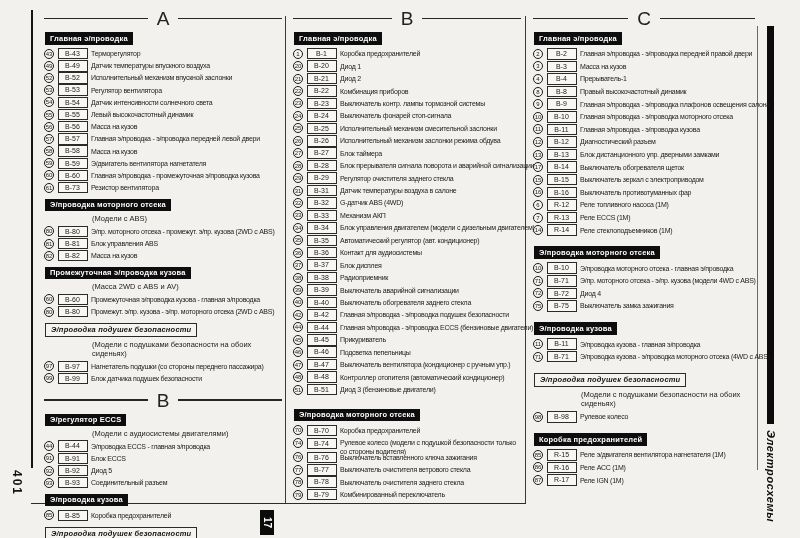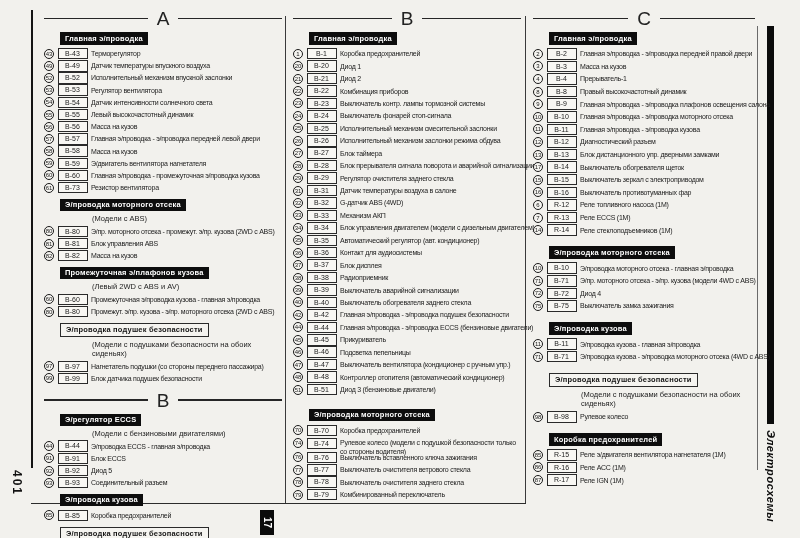--- a/index.html
+++ b/index.html
@@ -20,23 +20,23 @@
   #col-a{left:44px;width:238px;}
   #col-b{left:293px;width:228px;}
   #col-c{left:533px;width:222px;}
 
   .letter-row{display:flex;align-items:center;gap:9px;height:21px;margin-bottom:3px;}
   .letter-row .rule{flex:1;height:1.4px;background:#262626;}
   .letter{font-size:19px;line-height:1;color:#222;font-family:"Liberation Sans",sans-serif;}
 
   .sec-head{
     width:max-content;max-width:100%;font-size:7.5px;font-weight:bold;line-height:1;
-    padding:2.5px 5px;margin:3px 16px 3px;background:#0d0d0d;color:#fff;letter-spacing:.2px;
-  }
-  .sec-head.outline{background:#f5f4f0;color:#141414;border:1px solid #2a2a2a;}
+    padding:2.5px 5px;margin:3px 1px 3px;background:#0d0d0d;color:#fff;letter-spacing:.2px;
+  }
+  .sec-head.outline{background:#f5f4f0;color:#141414;border:1px solid #2a2a2a;font-style:italic;}
   .note{font-size:7.5px;line-height:1.2;margin:0 0 2px;color:#222;padding-left:48px;}
 
   .mt{margin-top:6px;}
   #col-a .mt{margin-top:5px;}
   #col-b .mt{margin-top:13px;}
   #col-c .mt{margin-top:10px;}
 
   .row{display:flex;align-items:center;gap:3.5px;height:12.2px;}
   #col-b .row{height:12.45px;}
   #col-c .row{height:12.6px;}
@@ -154,22 +154,22 @@
       <div class="row">
         <div class="circ">81</div>
         <div class="code">B-81</div>
         <div class="lbl">Блок управления ABS</div>
       </div>
       <div class="row">
         <div class="circ">82</div>
         <div class="code">B-82</div>
         <div class="lbl">Масса на кузов</div>
       </div>
-      <div class="sec-head mt">Промежуточная э/плафонов кузова</div>
-      <div class="note">(Левый 2WD с ABS и AV)</div>
+      <div class="sec-head mt">Промежуточная э/проводка кузова</div>
+      <div class="note">(Масса 2WD с ABS и AV)</div>
       <div class="row">
         <div class="circ">60</div>
         <div class="code">B-60</div>
         <div class="lbl">Промежуточная э/проводка кузова - главная э/проводка</div>
       </div>
       <div class="row">
         <div class="circ">80</div>
         <div class="code">B-80</div>
         <div class="lbl">Промежут. э/пр. кузова - э/пр. моторного отсека (2WD с ABS)</div>
       </div>
@@ -184,21 +184,21 @@
         <div class="circ">99</div>
         <div class="code">B-99</div>
         <div class="lbl">Блок датчика подушек безопасности</div>
       </div>
       <div class="letter-row mt">
         <div class="rule"></div>
         <div class="letter">B</div>
         <div class="rule"></div>
       </div>
       <div class="sec-head">Э/регулятор ECCS</div>
-      <div class="note">(Модели с бензиновыми двигателями)</div>
+      <div class="note">(Модели с аудиосистемы двигателями)</div>
       <div class="row">
         <div class="circ">44</div>
         <div class="code">B-44</div>
         <div class="lbl">Э/проводка ECCS - главная э/проводка</div>
       </div>
       <div class="row">
         <div class="circ">91</div>
         <div class="code">B-91</div>
         <div class="lbl">Блок ECCS</div>
       </div>

